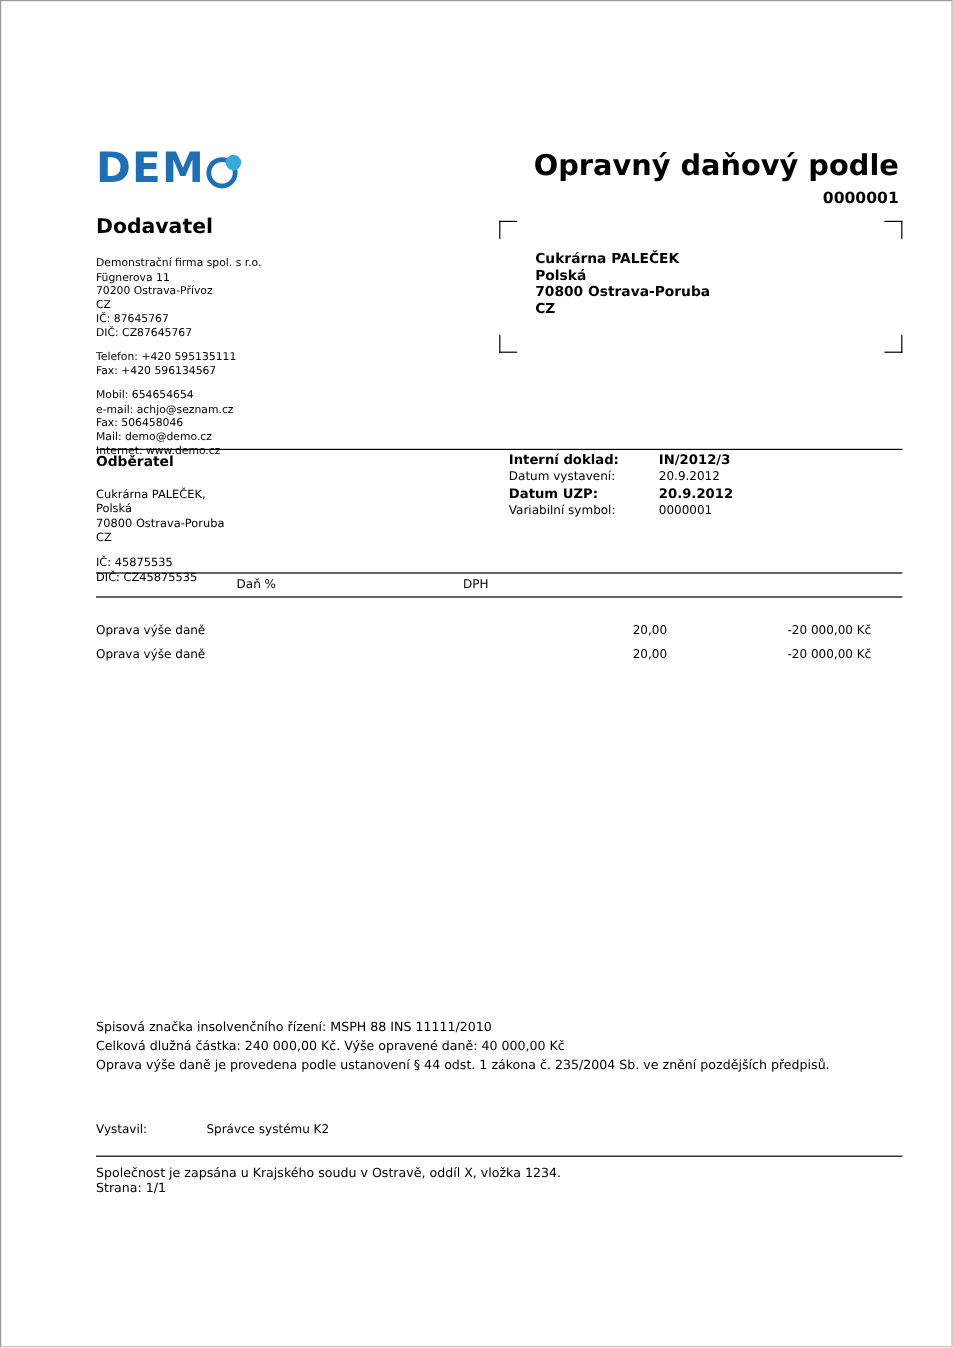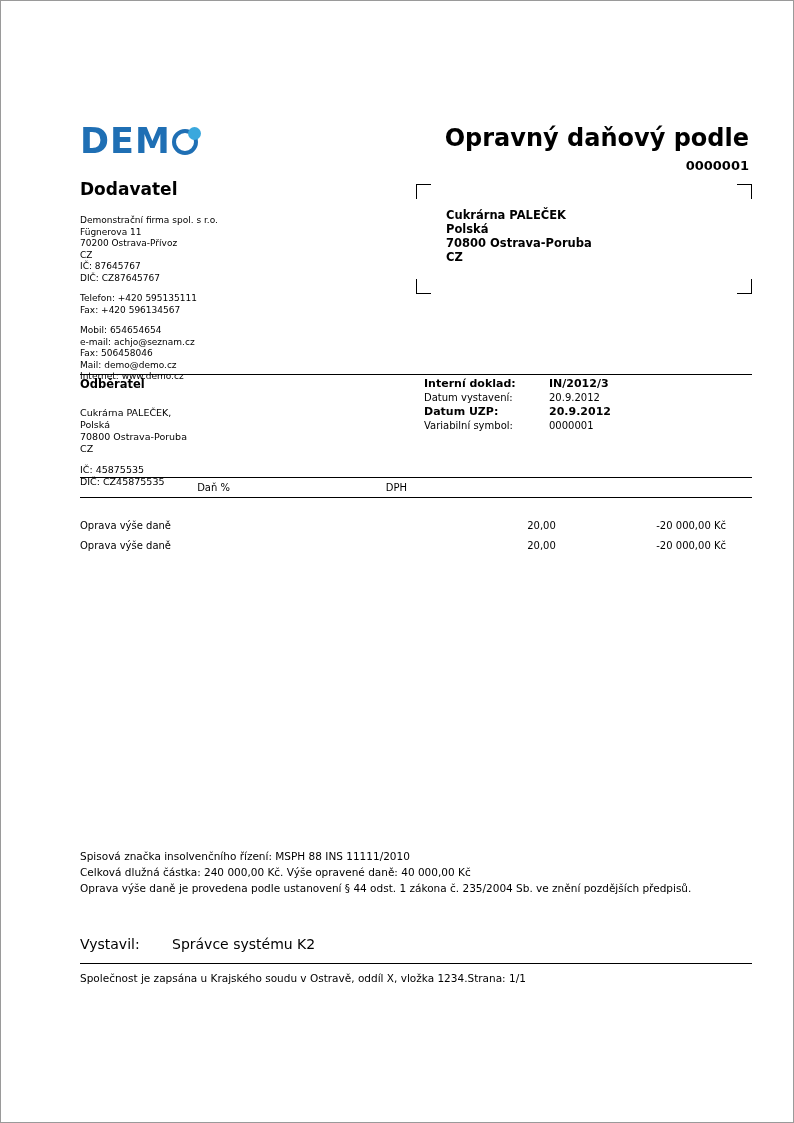--- a/index.html
+++ b/index.html
@@ -27,21 +27,21 @@
     box-sizing: border-box;
     pointer-events: none;
   }
 
   
   .logo {
     position: absolute;
     left: 80px;
     top: 124px;
     display: flex;
-    align-items: center;
+    align-items: flex-end;
   }
   .logo-text {
     font-family: "DejaVu Sans", sans-serif;
     font-size: 35px;
     font-weight: bold;
     letter-spacing: 1px;
     color: #1f6fb4;
     line-height: 1;
   }
   .logo-mark {
@@ -210,35 +210,36 @@
     left: 80px;
     top: 848px;
     width: 680px;
     font-size: 10.5px;
     line-height: 16px;
   }
   .issued {
     position: absolute;
     left: 80px;
     top: 936px;
-    font-size: 14px;
+    font-size: 10px;
     display: flex;
   }
   .issued .k { width: 92px; }
 
   .rule-4 { top: 963px; }
 
   .footer {
     position: absolute;
     left: 80px;
     top: 972px;
     width: 672px;
     font-size: 10.5px;
     display: flex;
-    justify-content: flex-start;
+    justify-content: space-between;
+    flex-direction: column;
   }
 </style>
 </head>
 <body>
 
 <div class="page">
   <div class="page-border"></div>
 
   <div class="logo">
     <span class="logo-text">DEM</span>

